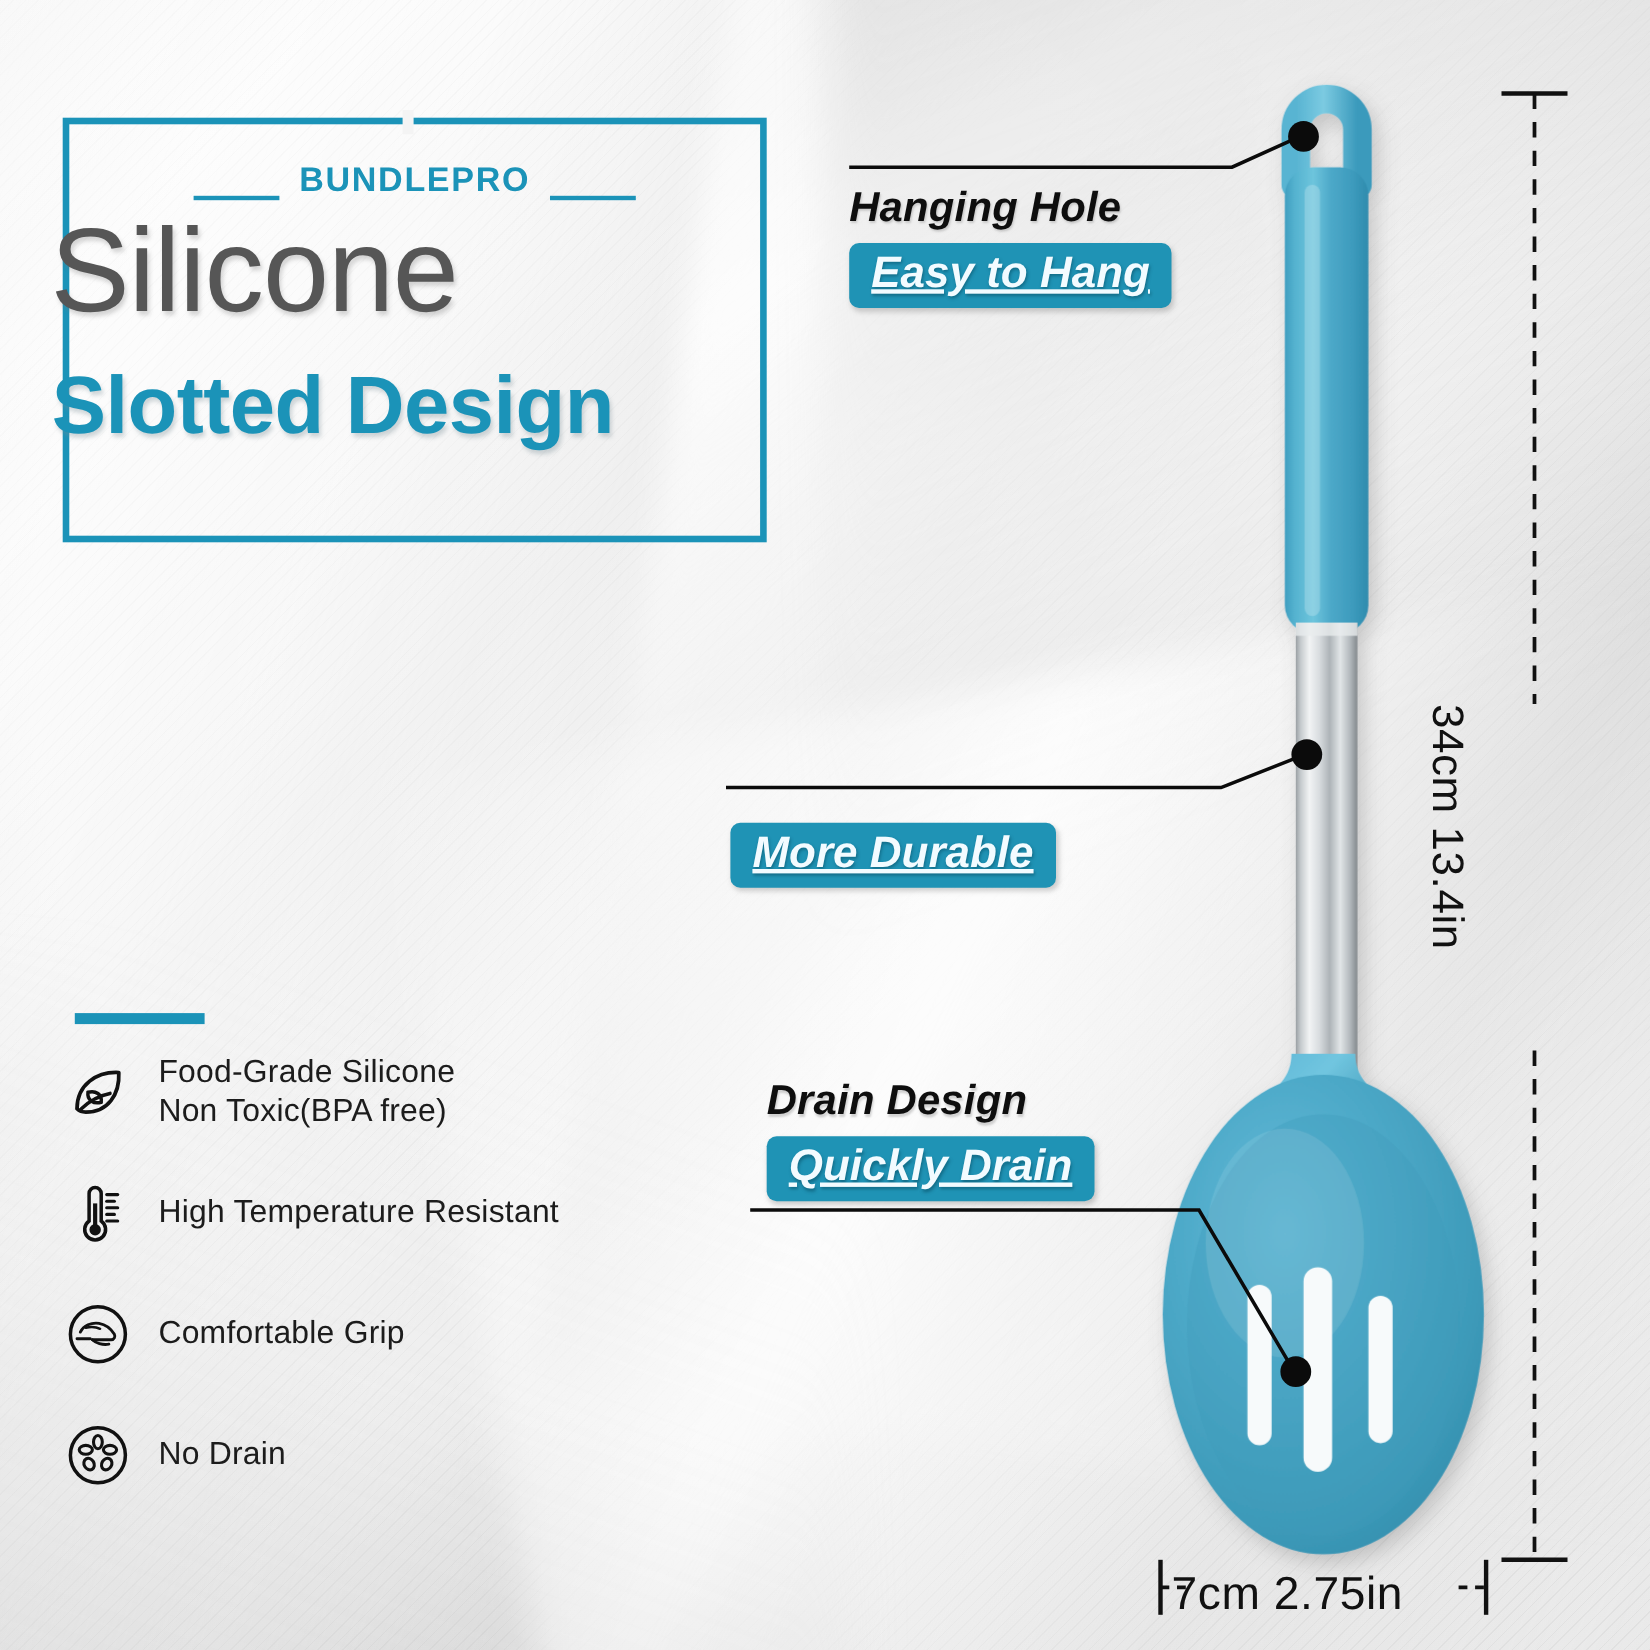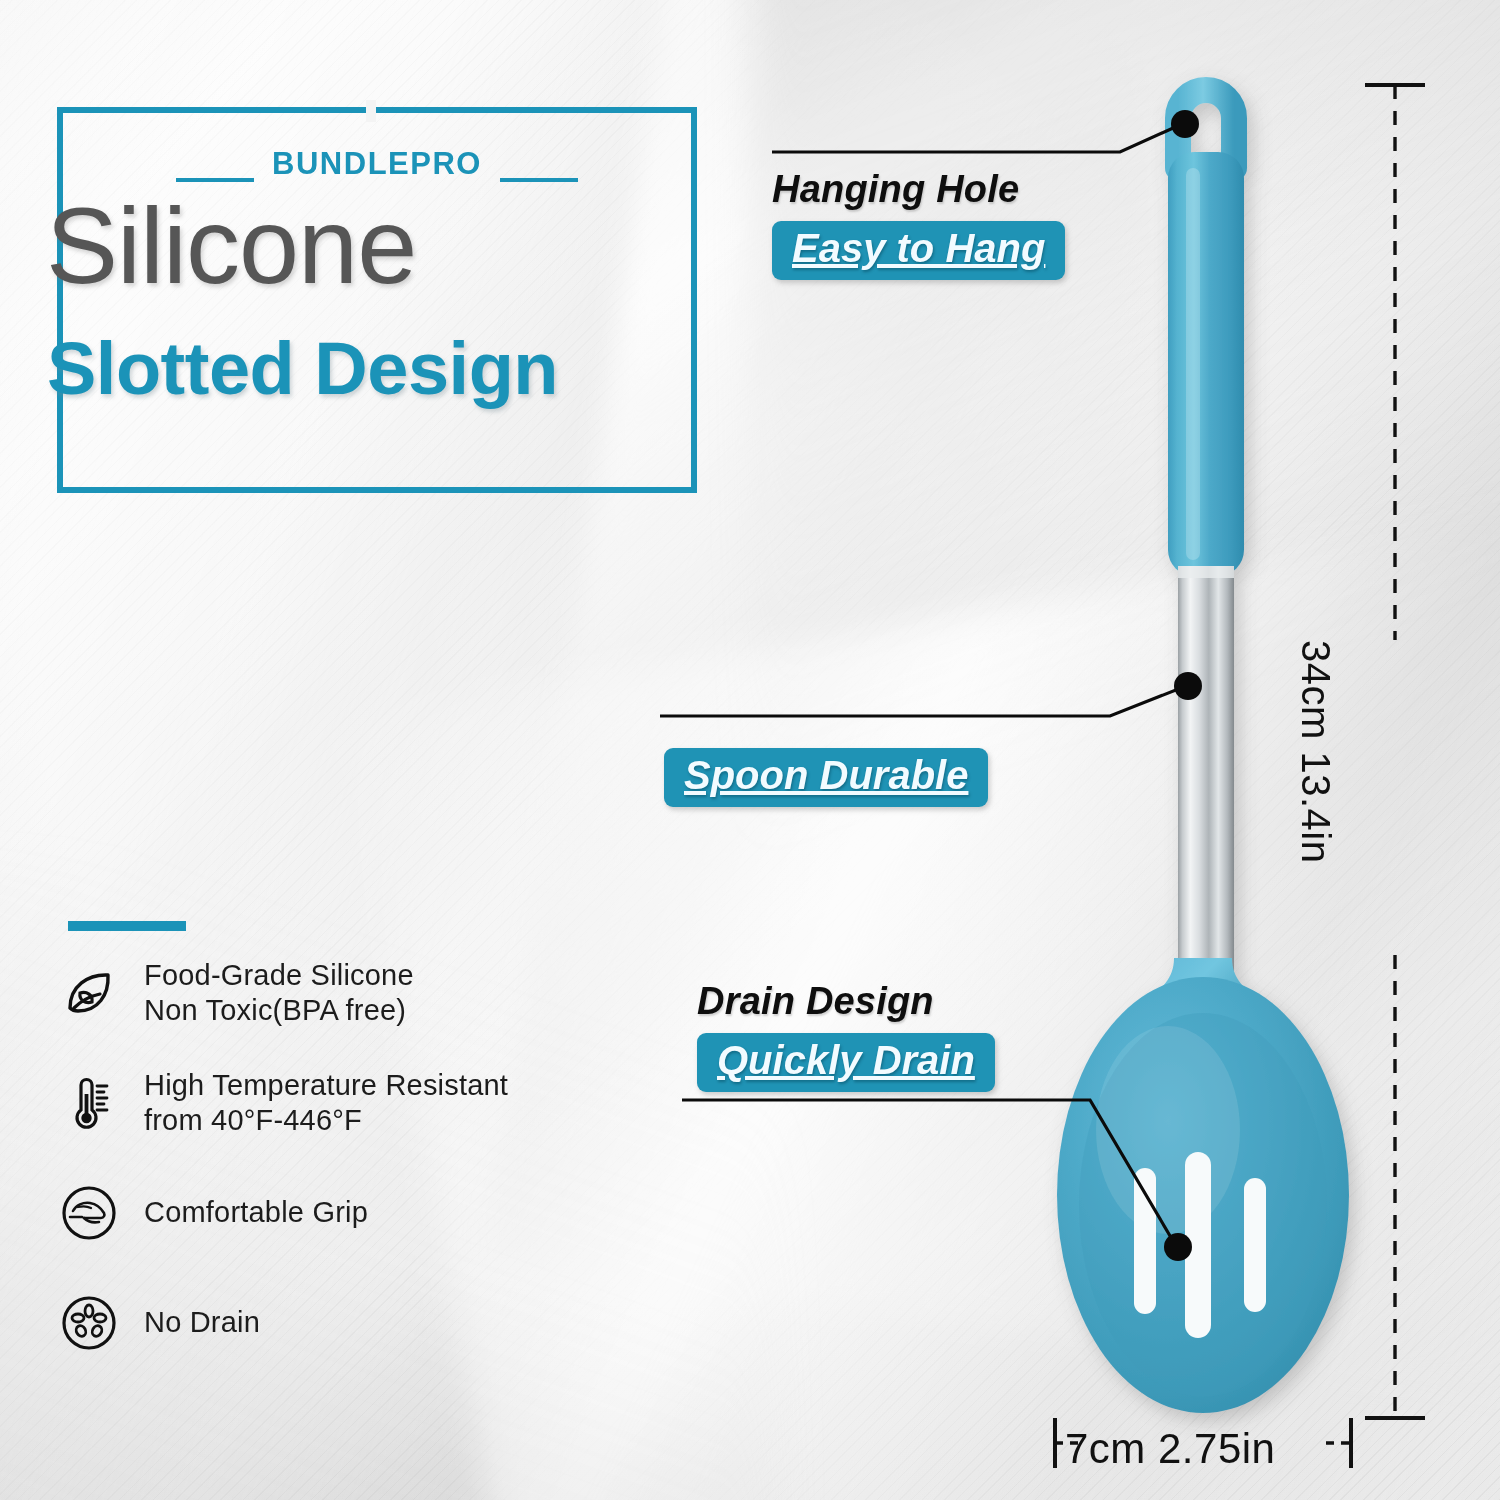--- a/index.html
+++ b/index.html
@@ -280,21 +280,20 @@
             <line x1="37" y1="12" x2="47" y2="12"></line>
             <line x1="37" y1="18" x2="44" y2="18"></line>
             <line x1="37" y1="24" x2="47" y2="24"></line>
             <line x1="37" y1="30" x2="44" y2="30"></line>
             <line x1="37" y1="36" x2="47" y2="36"></line>
           </g>
         </svg>
       </span>
       <span class="feature-text">
         <span>High Temperature Resistant</span><br>
-        <span>from 40°F-446°F</span>
       </span>
     </div>
 
     <div class="feature">
       <span class="feature-icon">
         <svg width="58" height="58" viewBox="0 0 58 58">
           <circle cx="29" cy="29" r="25" fill="none" stroke="#111" stroke-width="3.2"></circle>
           <path d="M10 33 H22 M13 27 C16 21 23 18 30 19 C36 20 41 24 44 29 C45 31 44 34 41 34 H24" fill="none" stroke="#111" stroke-width="2.6" stroke-linecap="round" stroke-linejoin="round"></path>
           <path d="M18 23 C22 22 27 22 31 24" fill="none" stroke="#111" stroke-width="2.3" stroke-linecap="round"></path>
           <path d="M24 34 C27 37 33 39 39 38" fill="none" stroke="#111" stroke-width="2.6" stroke-linecap="round"></path>
@@ -320,21 +319,21 @@
     </div>
 
   </div>
 
   <div class="callout" style="left:772px; top:168px;">
     <div class="callout-title">Hanging Hole</div>
     <div class="callout-badge">Easy to Hang</div>
   </div>
 
   <div class="callout" style="left:664px; top:738px;">
-    <div class="callout-badge">Spoon Durable</div>
+    <div class="callout-badge">More Durable</div>
   </div>
 
   <div class="callout" style="left:697px; top:980px;">
     <div class="callout-title">Drain Design</div>
     <div class="callout-badge">Quickly Drain</div>
   </div>
 
   <svg class="product" viewBox="0 0 1500 1500">
     <defs>
       <linearGradient id="gBlue" x1="0" y1="0" x2="1" y2="0">

